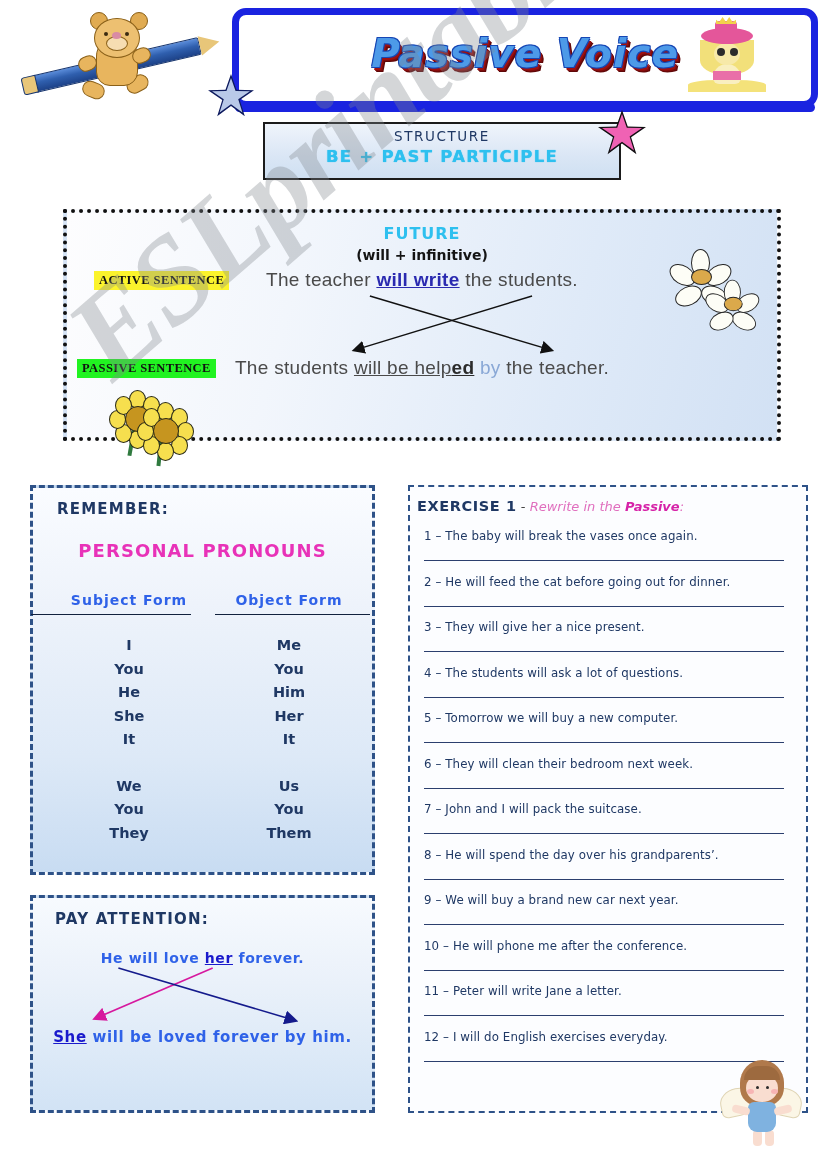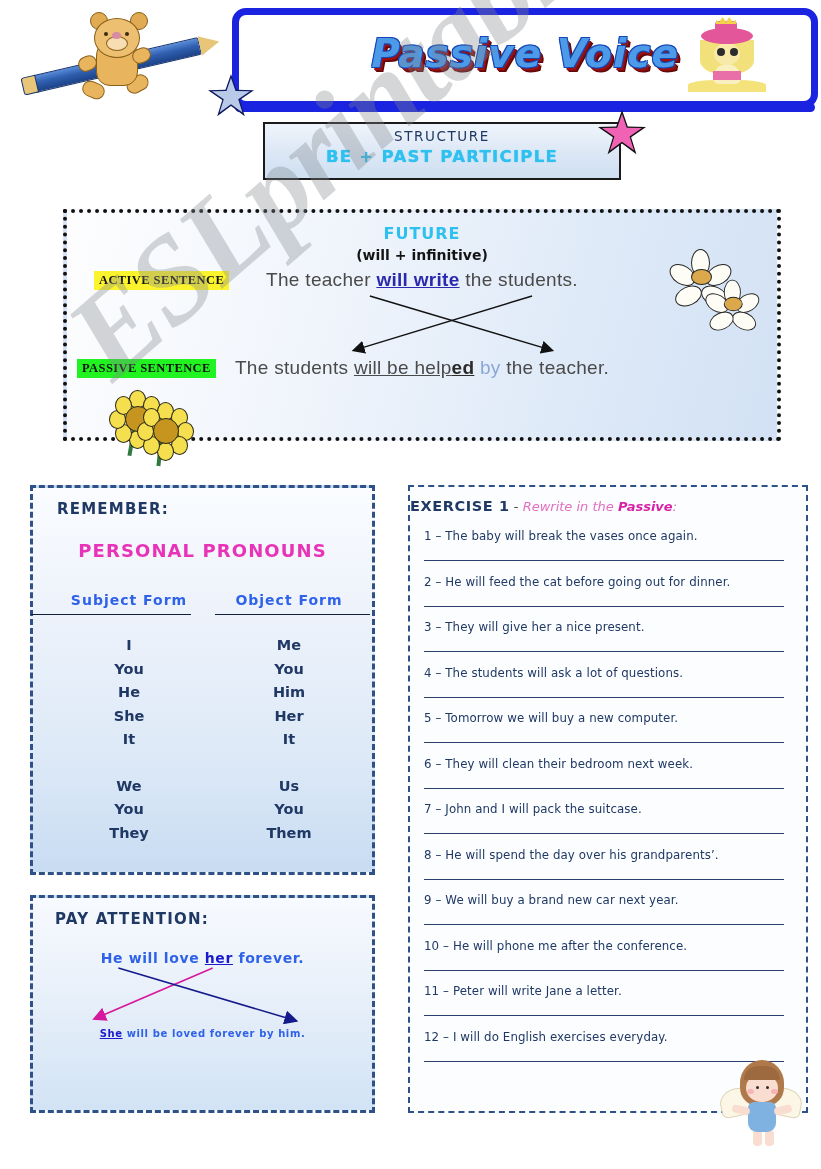--- a/index.html
+++ b/index.html
@@ -259,35 +259,35 @@
     color:#1f3864;letter-spacing:1.2px;
   }
   .att-active{
     position:absolute;left:0;right:0;top:52px;text-align:center;
     font-family:"DejaVu Sans",sans-serif;font-weight:bold;font-size:14px;
     color:#2f62e8;letter-spacing:.6px;
   }
   .att-active .u{text-decoration:underline;color:#1a1acc;}
   .att-passive{
     position:absolute;left:0;right:0;top:130px;text-align:center;
-    font-family:"DejaVu Sans",sans-serif;font-weight:bold;font-size:10px;
+    font-family:"DejaVu Sans",sans-serif;font-weight:bold;font-size:15px;
     color:#2f62e8;letter-spacing:.6px;
   }
   .att-passive .u{text-decoration:underline;color:#1a1acc;}
 
   
   .exercise-box{
     position:absolute;left:408px;top:485px;width:400px;height:628px;
     background:#fcfdff;
     border:2px dashed #2e5288;
     box-sizing:border-box;
     z-index:12;
   }
   .ex-header{
-    position:absolute;left:0;top:10px;white-space:nowrap;
+    position:absolute;left:7px;top:10px;white-space:nowrap;
   }
   .ex-title{
     font-family:"DejaVu Sans",sans-serif;font-weight:bold;font-size:14.5px;
     color:#1f3864;letter-spacing:.6px;
   }
   .ex-dash{font-family:"DejaVu Sans",sans-serif;font-size:13px;color:#444;}
   .ex-sub{
     font-family:"DejaVu Sans",sans-serif;font-style:italic;font-size:13px;
     color:#e06fbe;
   }

